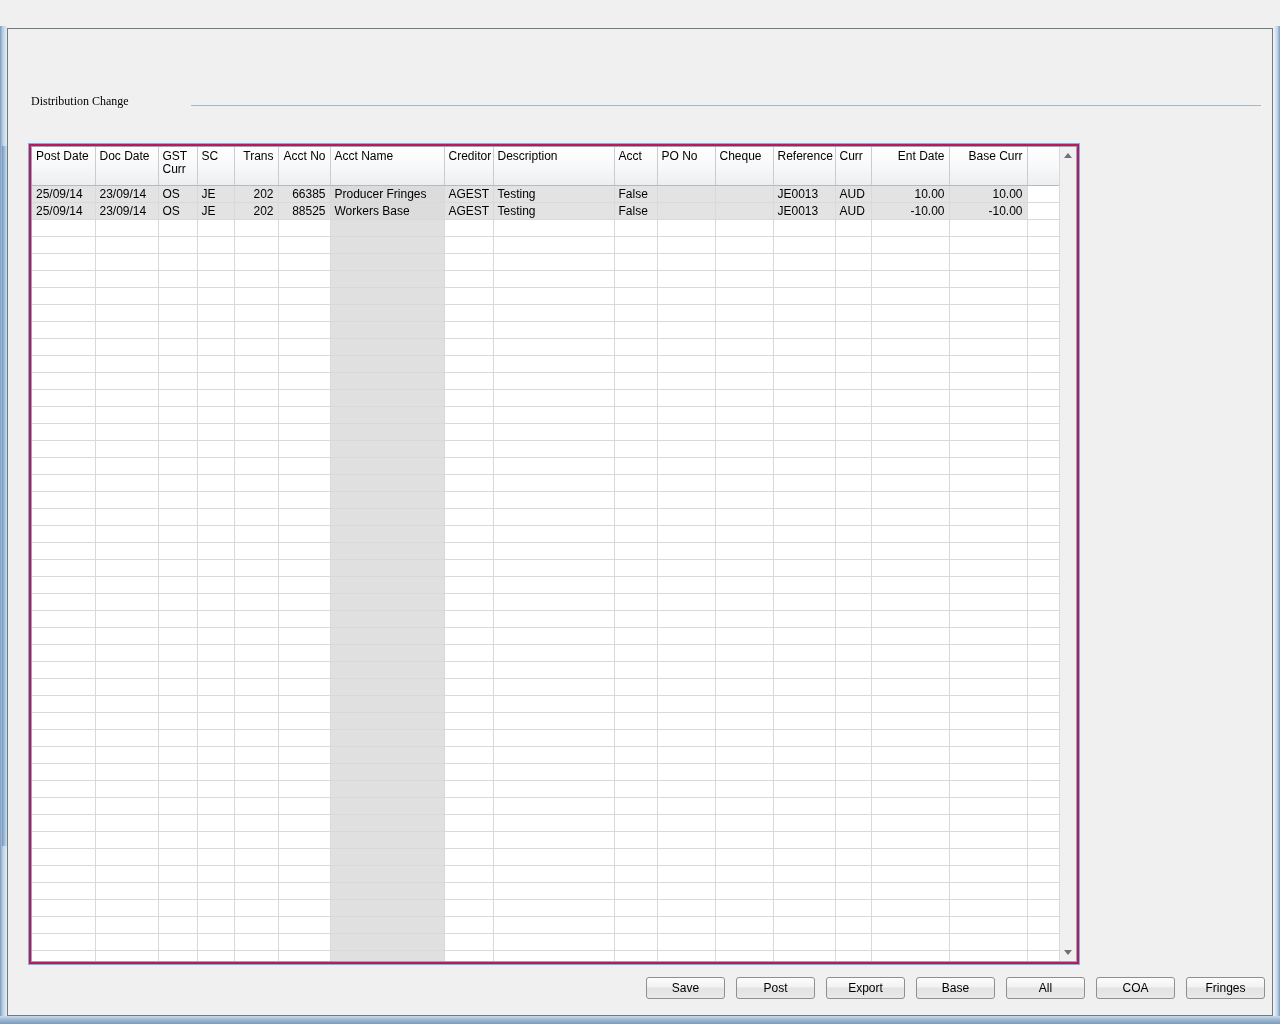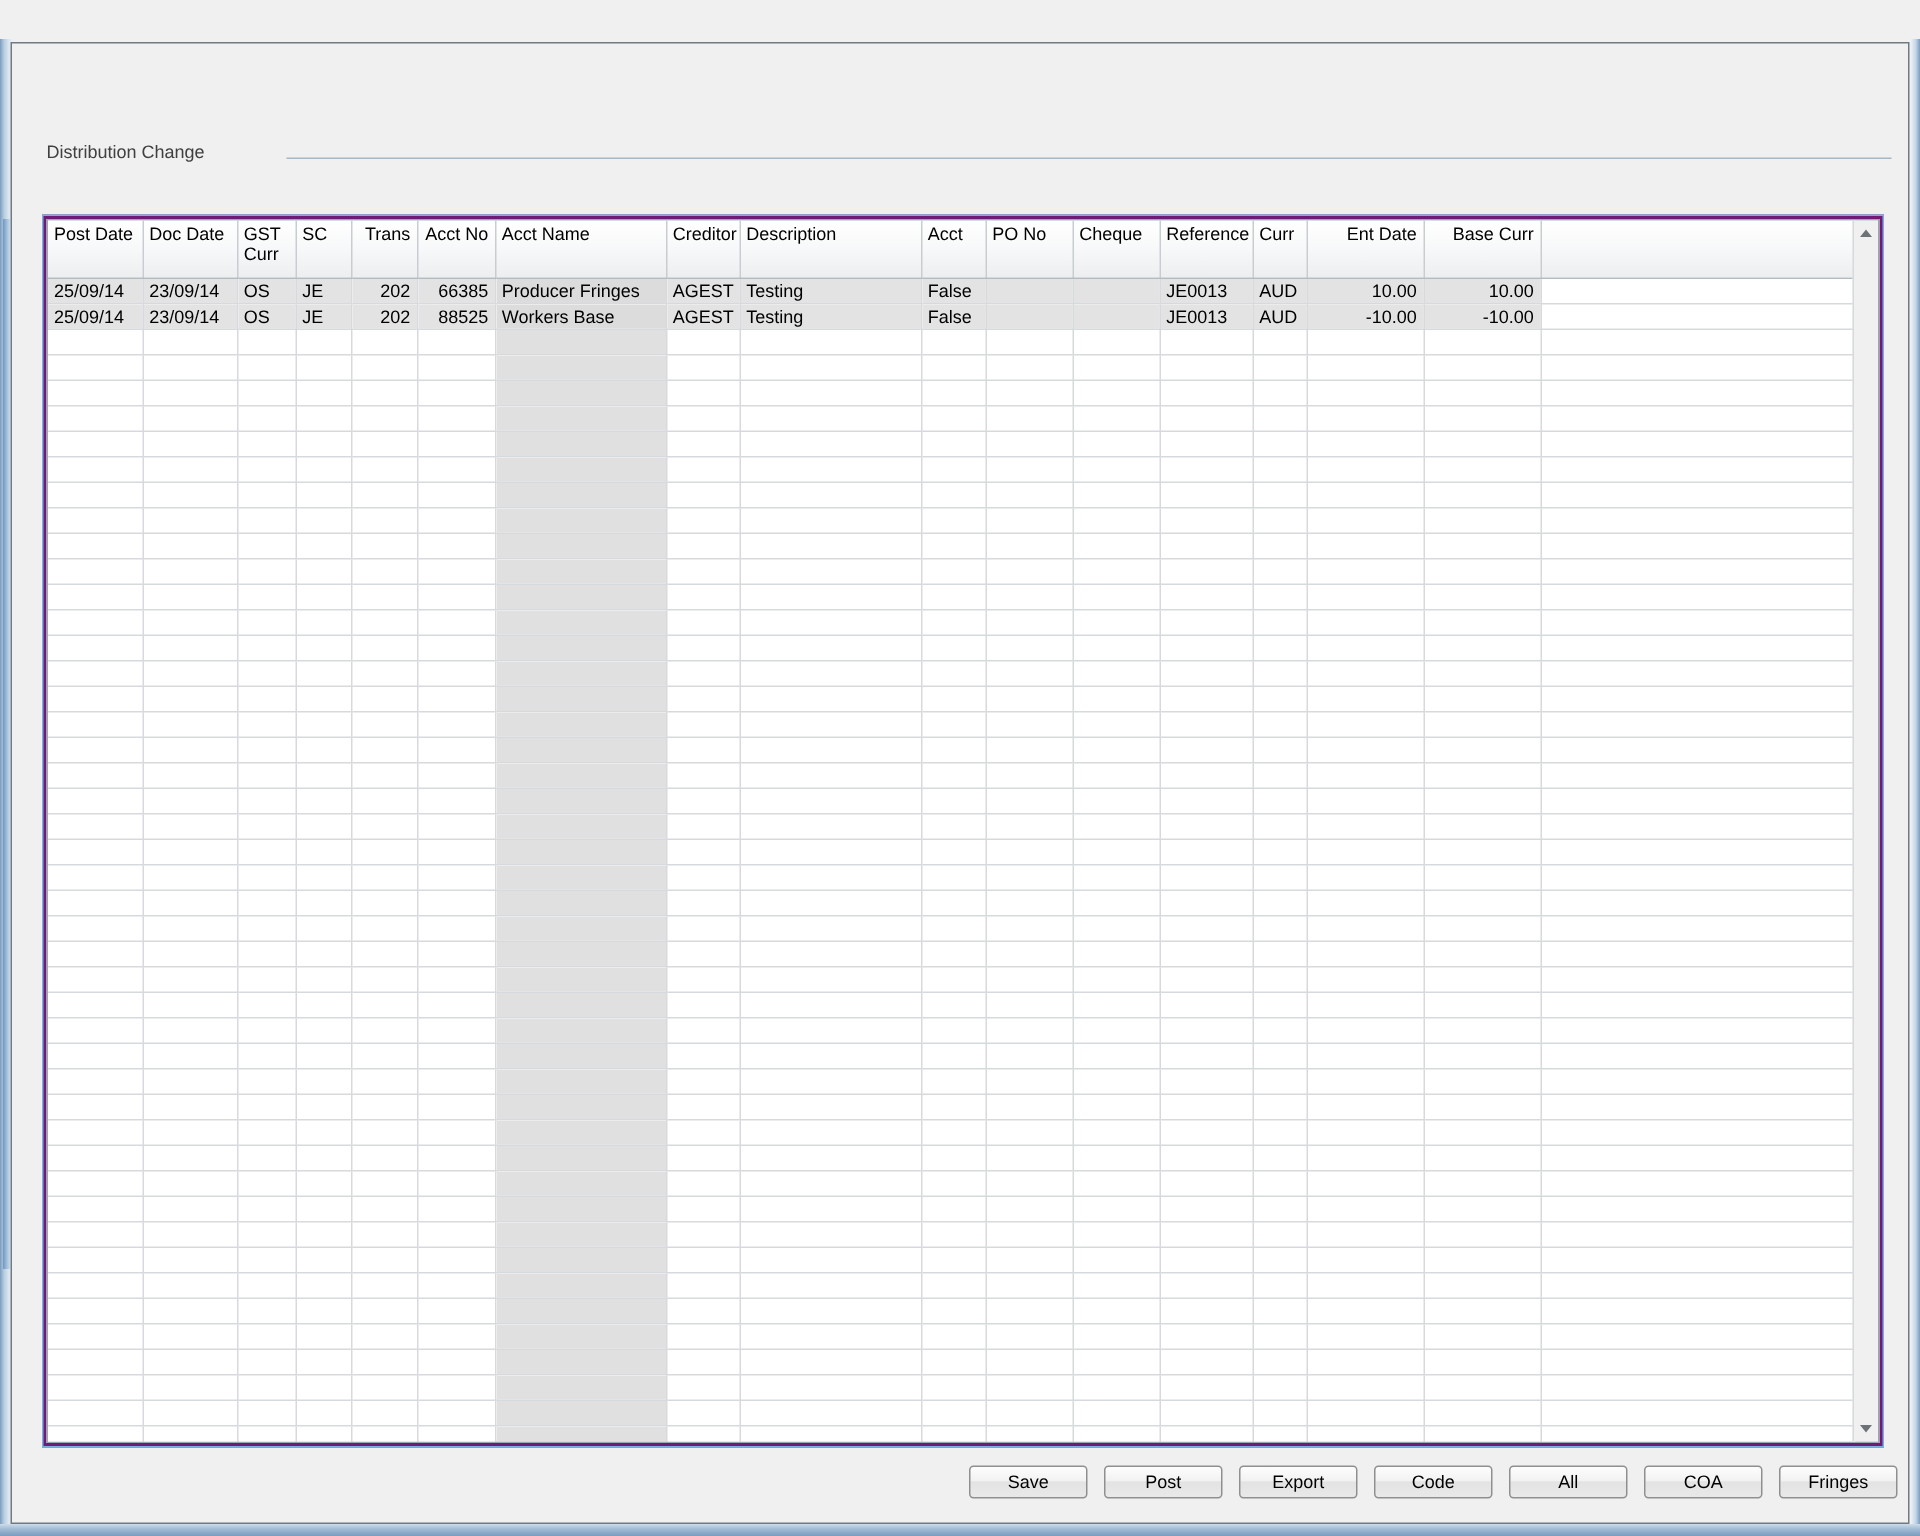--- a/index.html
+++ b/index.html
@@ -128,36 +128,37 @@
   
   .group-hdr {
     position: absolute;
     left: 15px; top: 62px;
     width: 1240px; height: 24px;
   }
   .group-hdr-label {
     position: absolute;
     left: 8px; top: 3px;
     font-size: 12px;
-    color: #404040;
+    color: #000000;
     white-space: nowrap;
+    font-family: Liberation Serif, serif;
   }
   .group-hdr-rule {
     position: absolute;
     left: 168px; top: 14px;
     width: 1070px; height: 1px;
     background: #a8b7c4;
   }
 
   
   .grid-panel {
     position: absolute;
     left: 20px; top: 114px;
-    width: 1228px; height: 822px;
-    background: #701a75;
+    width: 1052px; height: 822px;
+    background: #be185d;
     border: 1px solid #7ab0e0;
     box-sizing: border-box;
     padding: 2px;
   }
   .grid-panel-inner {
     position: relative;
     width: 100%; height: 100%;
     border: 1px solid #9aa7b2;
     box-sizing: border-box;
     background: #ffffff;
@@ -1184,20 +1185,20 @@
               <i></i>
             </div>
         </div>
       </div>
     </div>
 
     <div class="btnbar" id="btnbar">
         <button class="btn" style="left: 8px;">Save</button>
         <button class="btn" style="left: 98px;">Post</button>
         <button class="btn" style="left: 188px;">Export</button>
-        <button class="btn" style="left: 278px;">Code</button>
+        <button class="btn" style="left: 278px;">Base</button>
         <button class="btn" style="left: 368px;">All</button>
         <button class="btn" style="left: 458px;">COA</button>
         <button class="btn" style="left: 548px;">Fringes</button>
       </div>
 
   </div>
 </div>
 
 </body></html>

